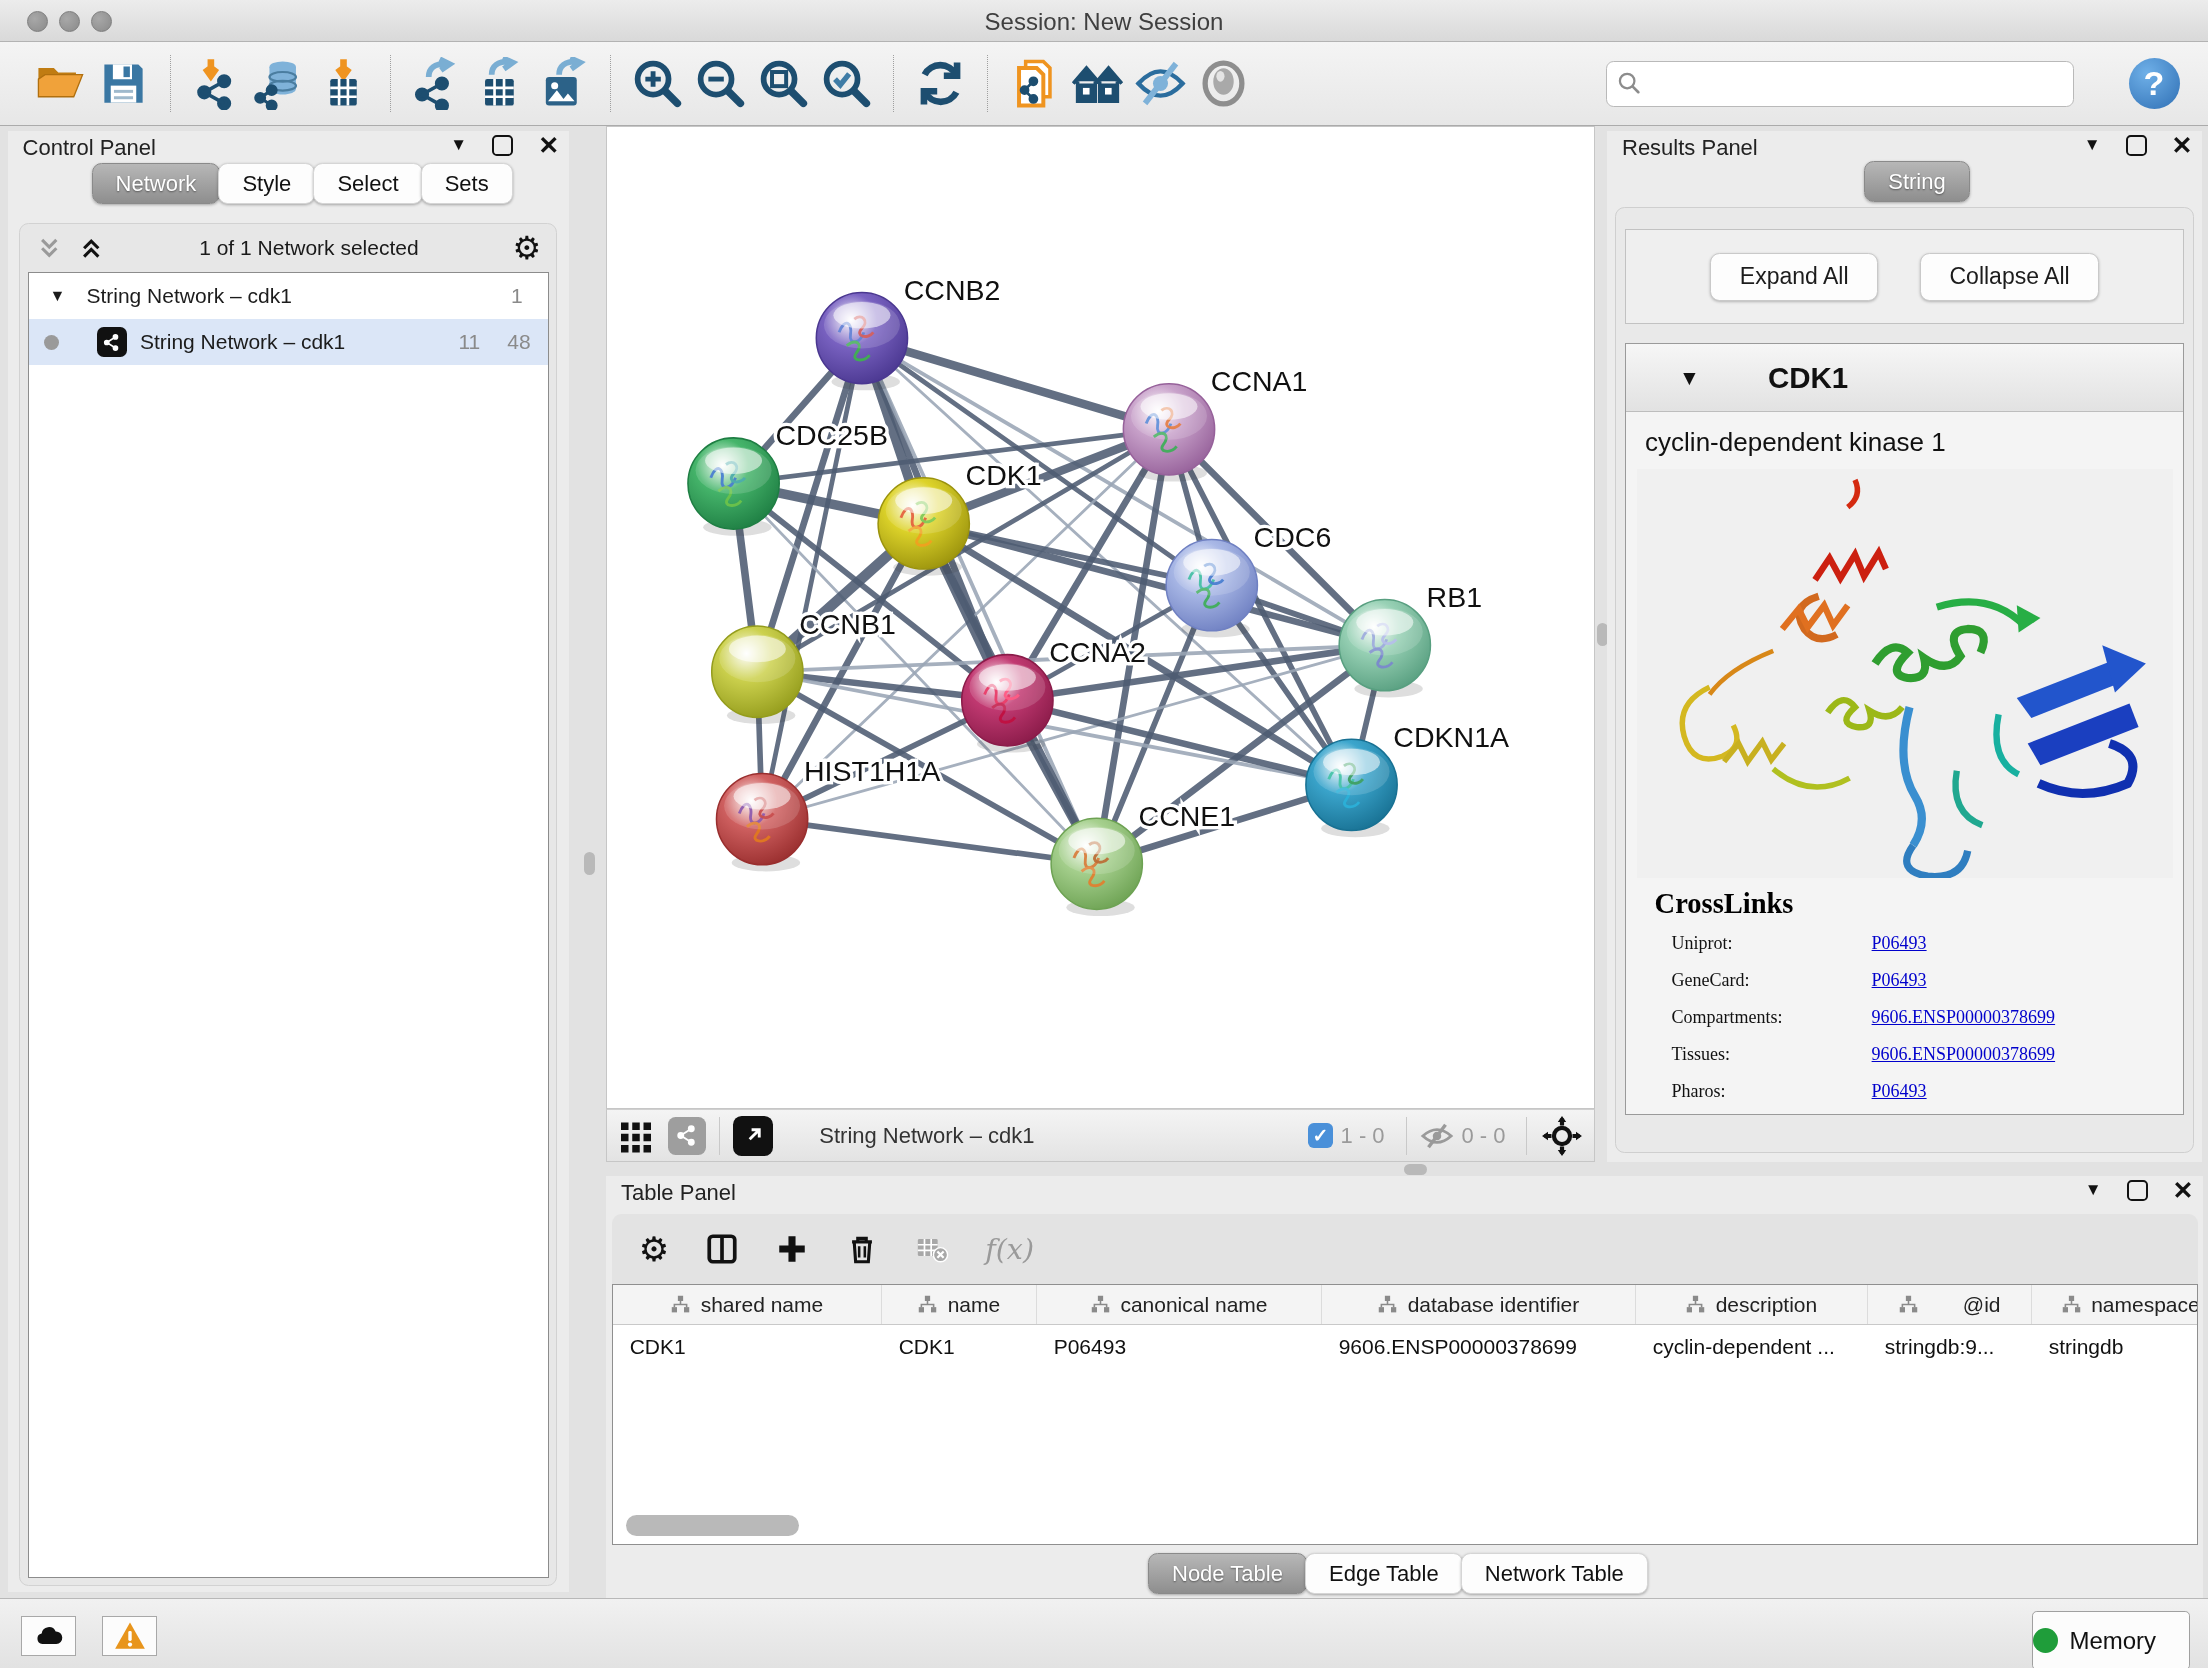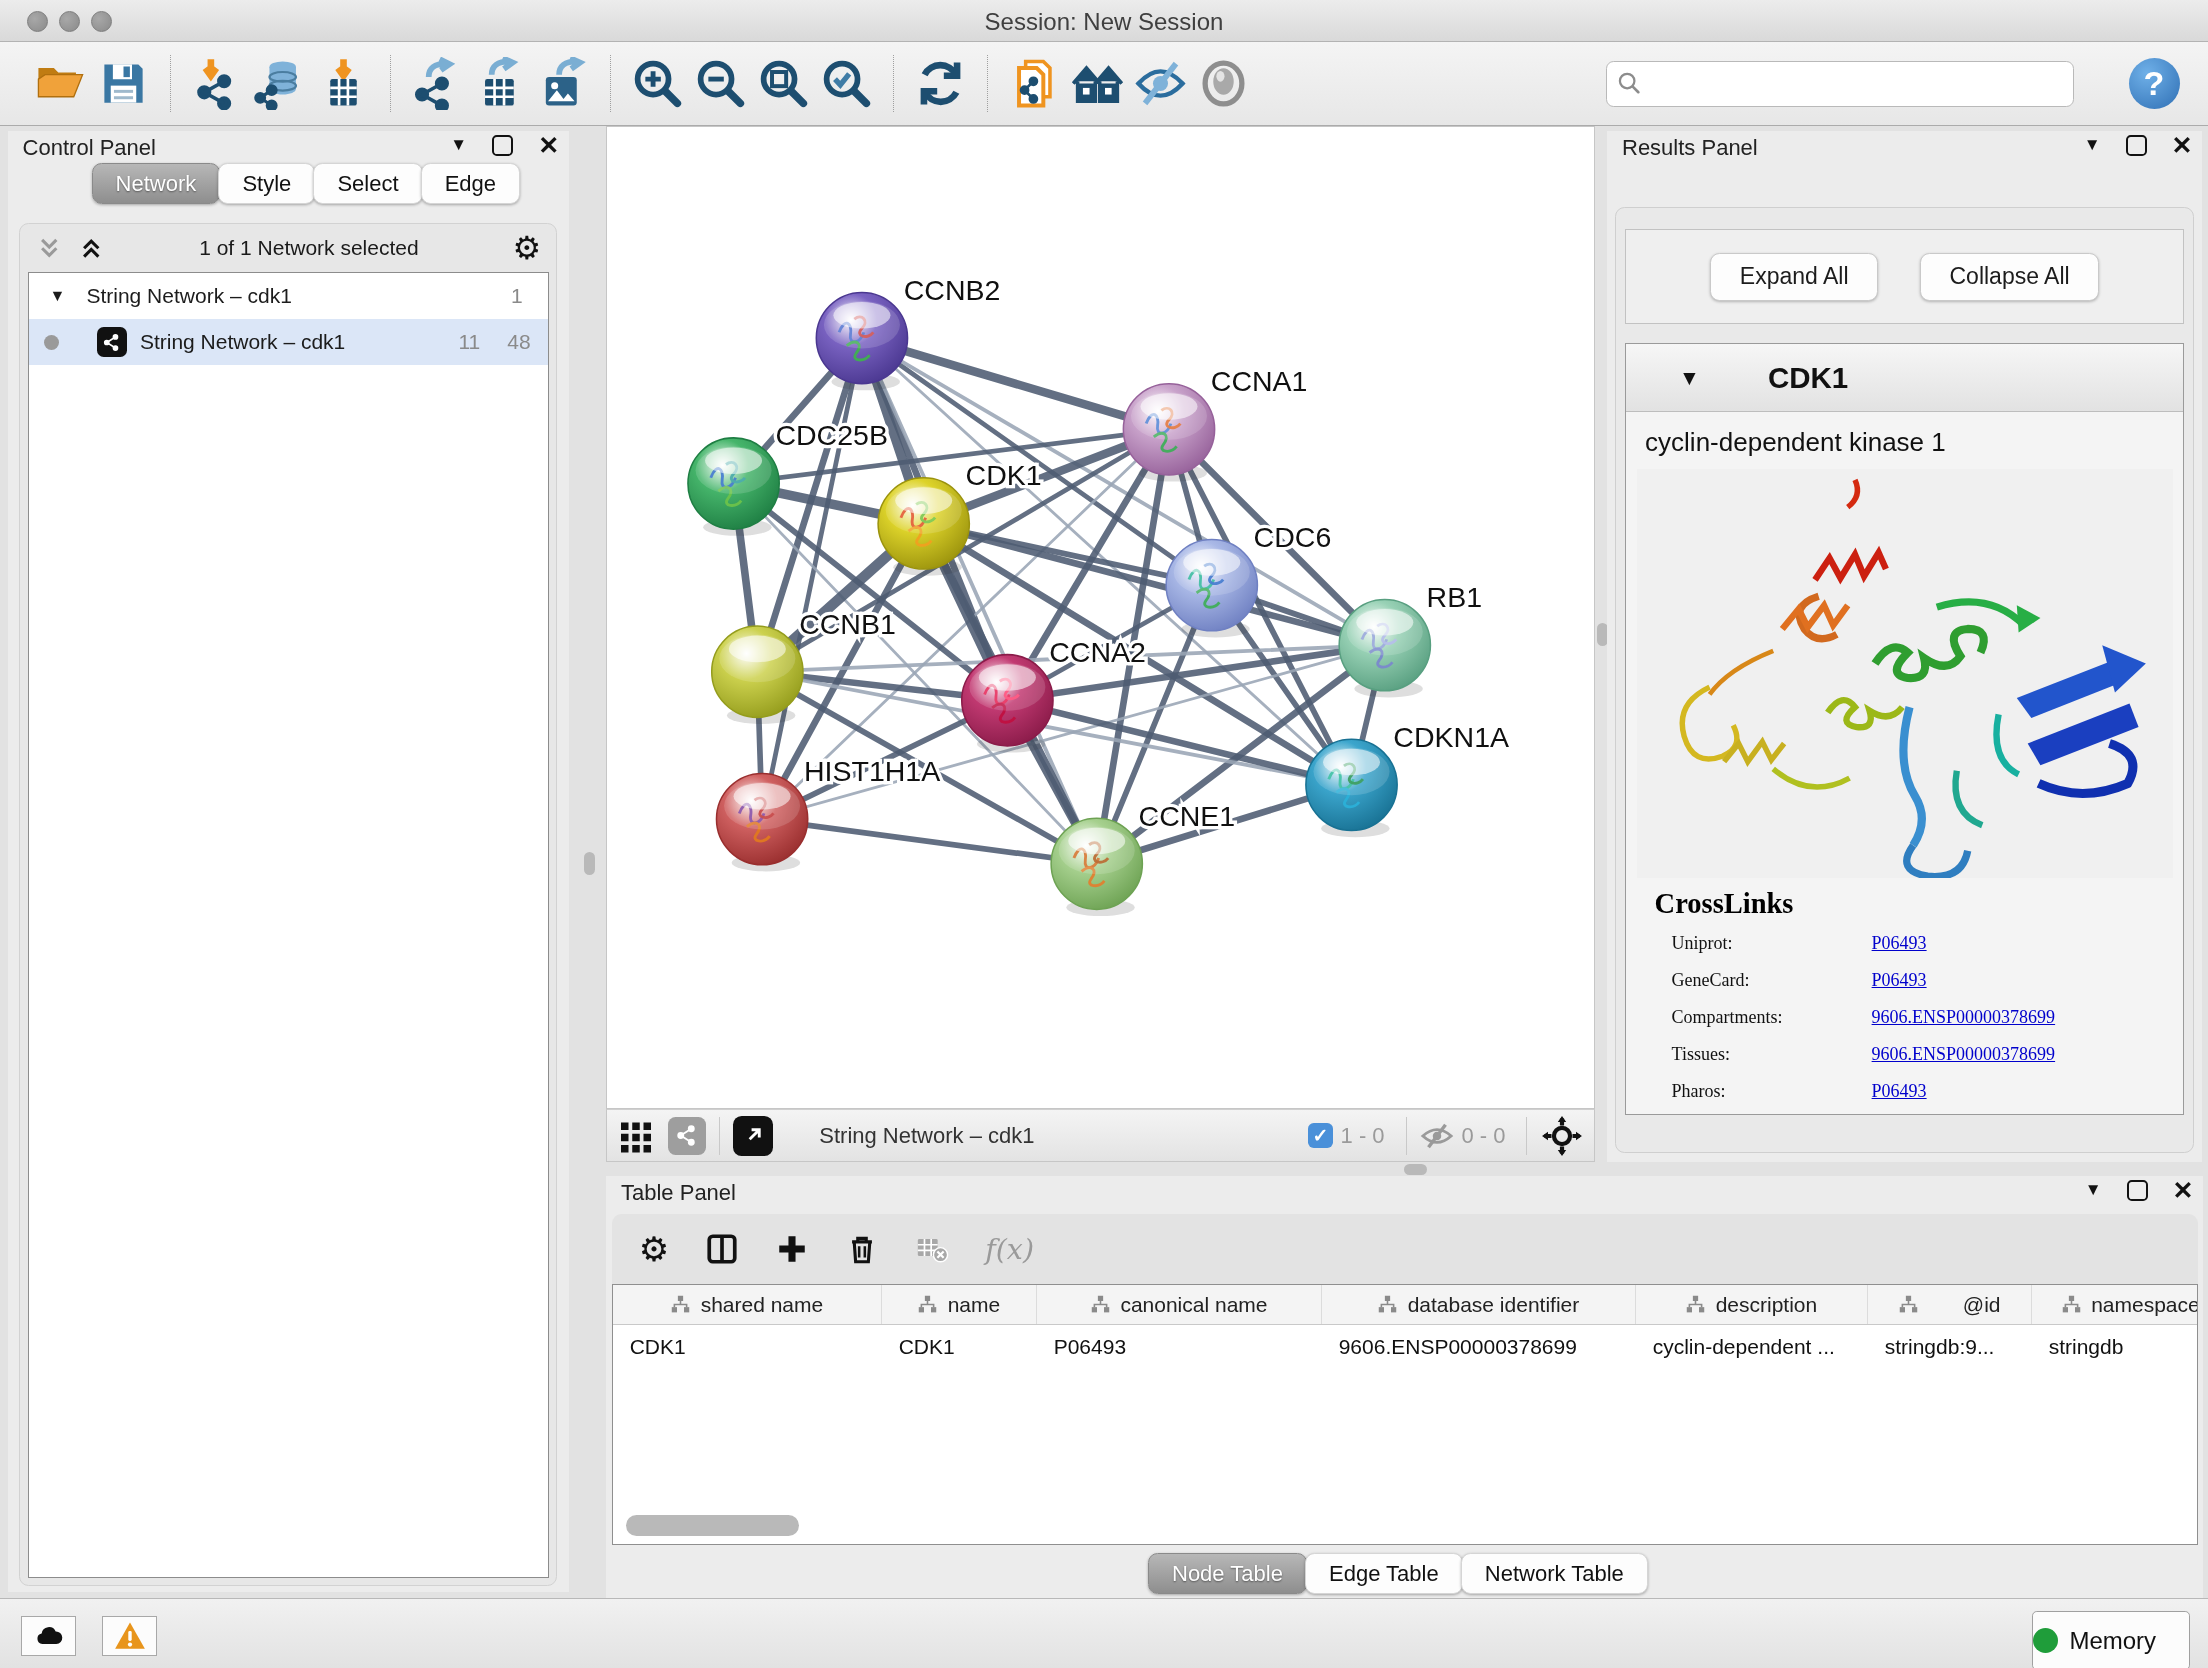--- a/index.html
+++ b/index.html
@@ -299,21 +299,21 @@
     <span class="win-icons">
       <span class="wi-collapse">▼</span>
       <span class="wi-float"></span>
       <span class="wi-close">✕</span>
     </span>
   </div>
   <div id="cp-tabs">
     <span class="tab active">Network</span>
     <span class="tab">Style</span>
     <span class="tab">Select</span>
-    <span class="tab">Edge</span>
+    <span class="tab">Sets</span>
   </div>
   <div id="cp-body">
     <div id="cp-strip">
       <svg width="28.5" height="28.5" viewBox="0 0 24 24">
         <path d="M6 5 l6 6 6 -6 M6 12 l6 6 6 -6" stroke="#9a9a9a" stroke-width="2.6" fill="none"></path>
       </svg>
       <svg width="28.5" height="28.5" viewBox="0 0 24 24" style="margin-left:13.3px">
         <path d="M6 19 l6 -6 6 6 M6 12 l6 -6 6 6" stroke="#111" stroke-width="2.6" fill="none"></path>
       </svg>
       <span class="summary">1 of 1 Network selected</span>
@@ -617,20 +617,23 @@
 
 <div id="results-panel" class="panel">
   <div class="panel-head">
     <span class="panel-title">Results Panel</span>
     <span class="win-icons">
       <span class="wi-collapse">▼</span>
       <span class="wi-float"></span>
       <span class="wi-close">✕</span>
     </span>
   </div>
+  <div id="rp-tab-row">
+      <span class="tab active">String</span>
+    </div>
   <div id="rp-body">
     <div id="rp-buttons">
       <span class="rp-btn">Expand All</span>
       <span class="rp-btn">Collapse All</span>
     </div>
     <div id="cdk1-box">
       <div id="cdk1-head">
         <span class="tri">▼</span>
         <span id="cdk1-name">CDK1</span>
       </div>

